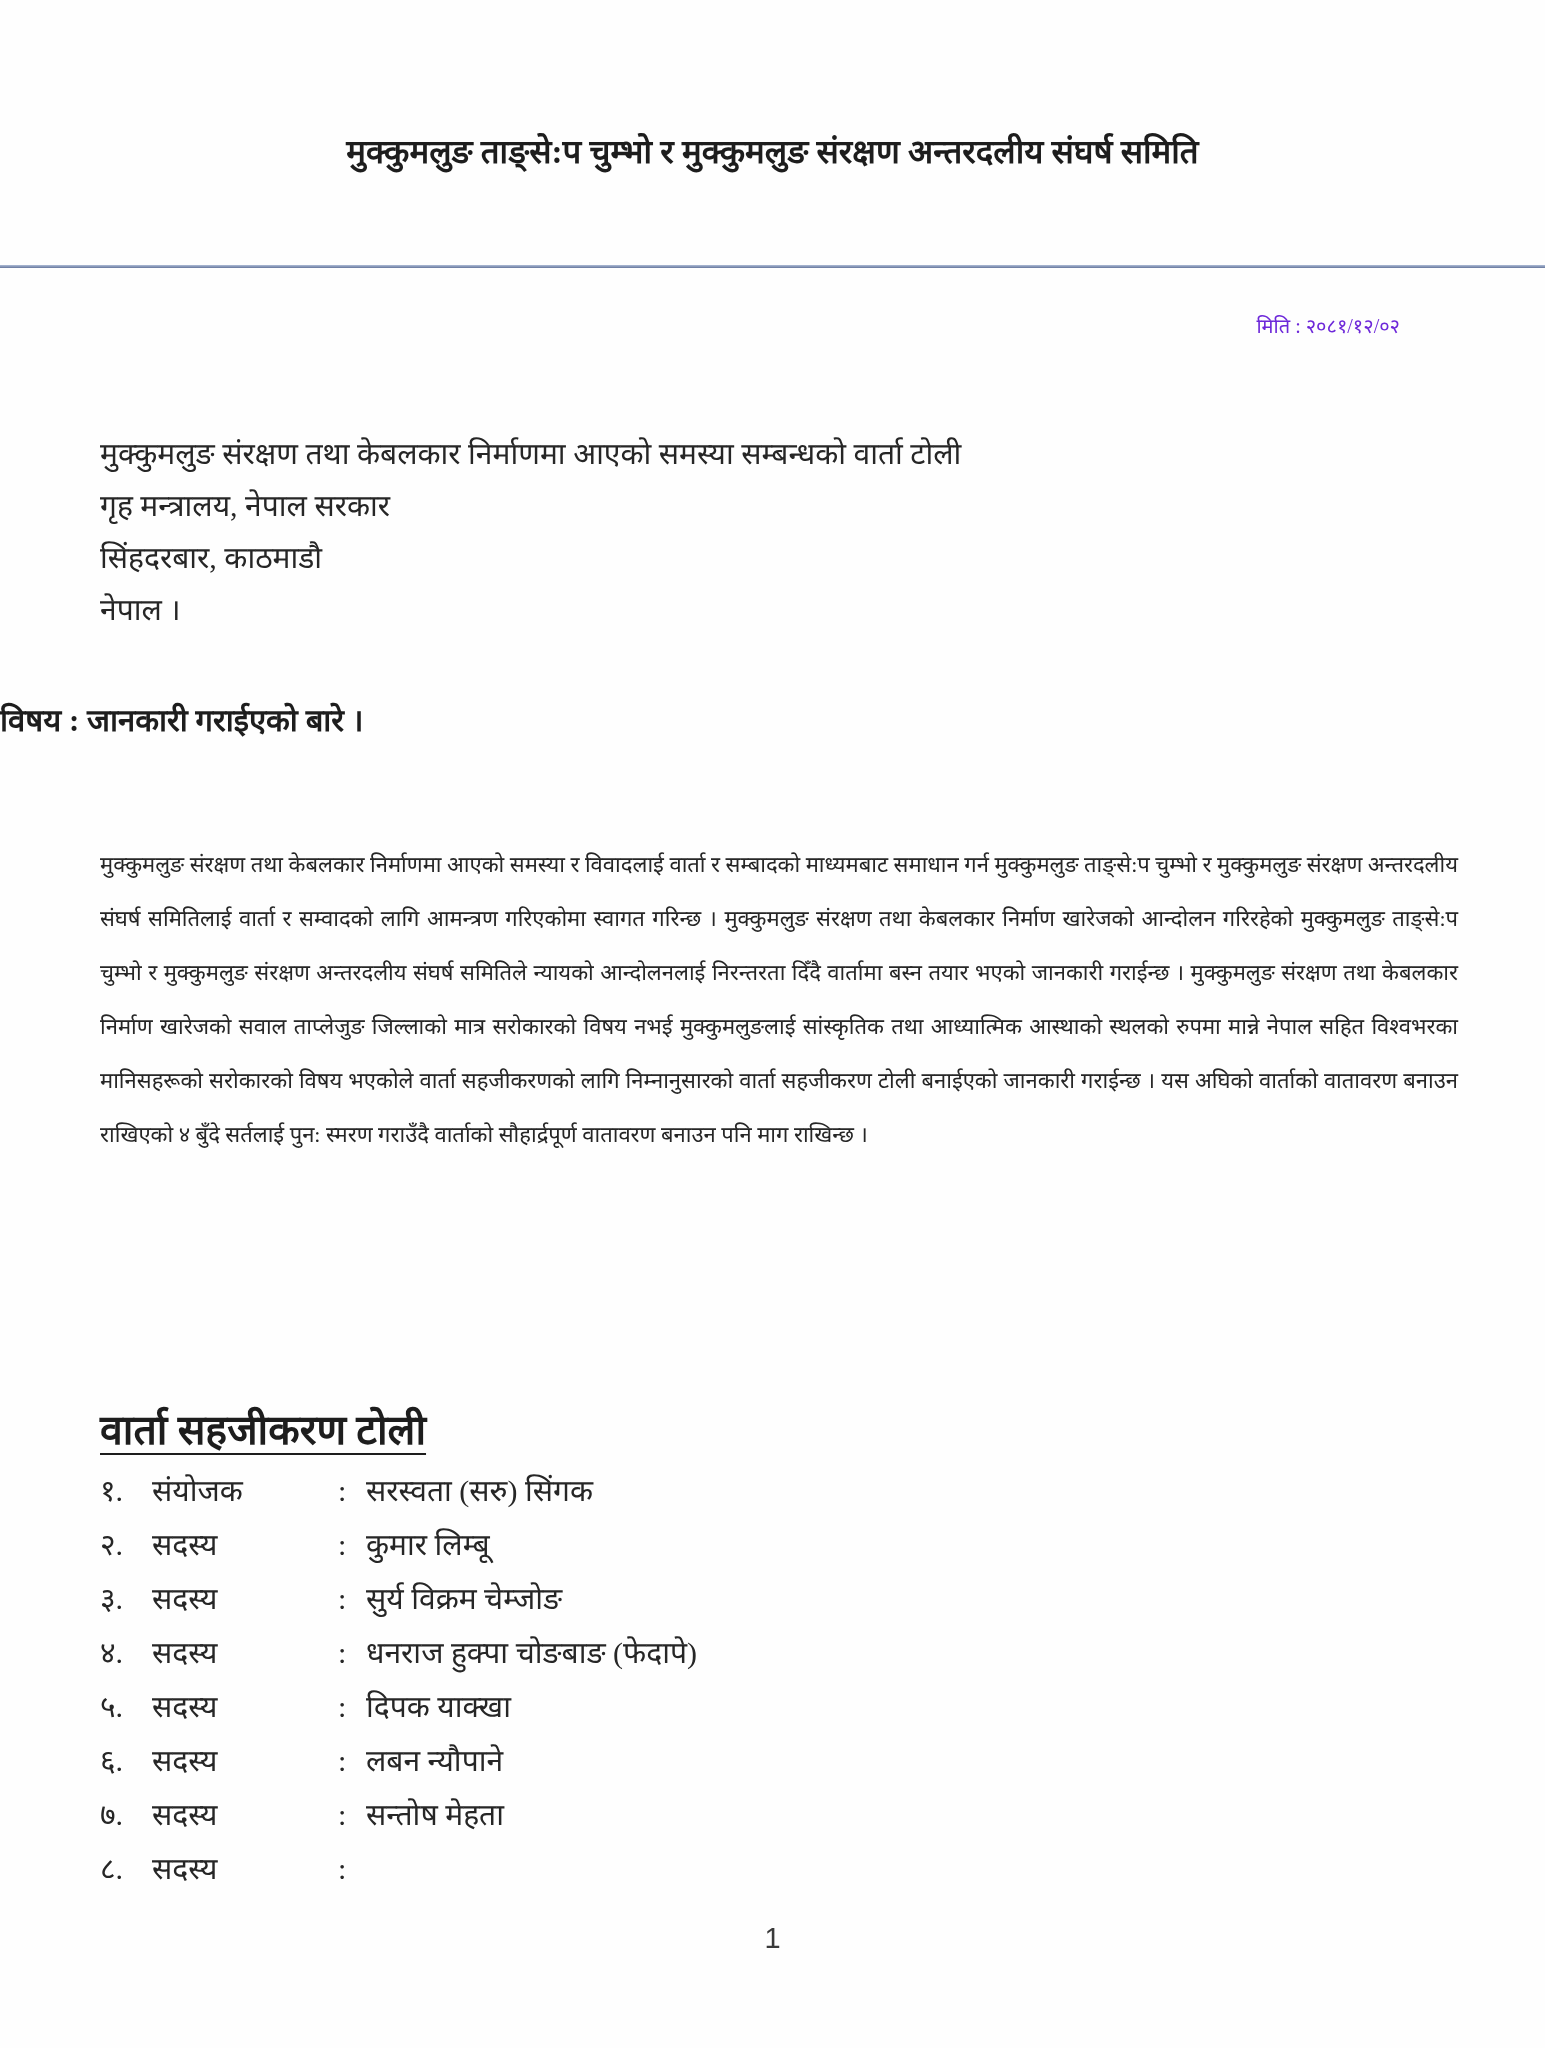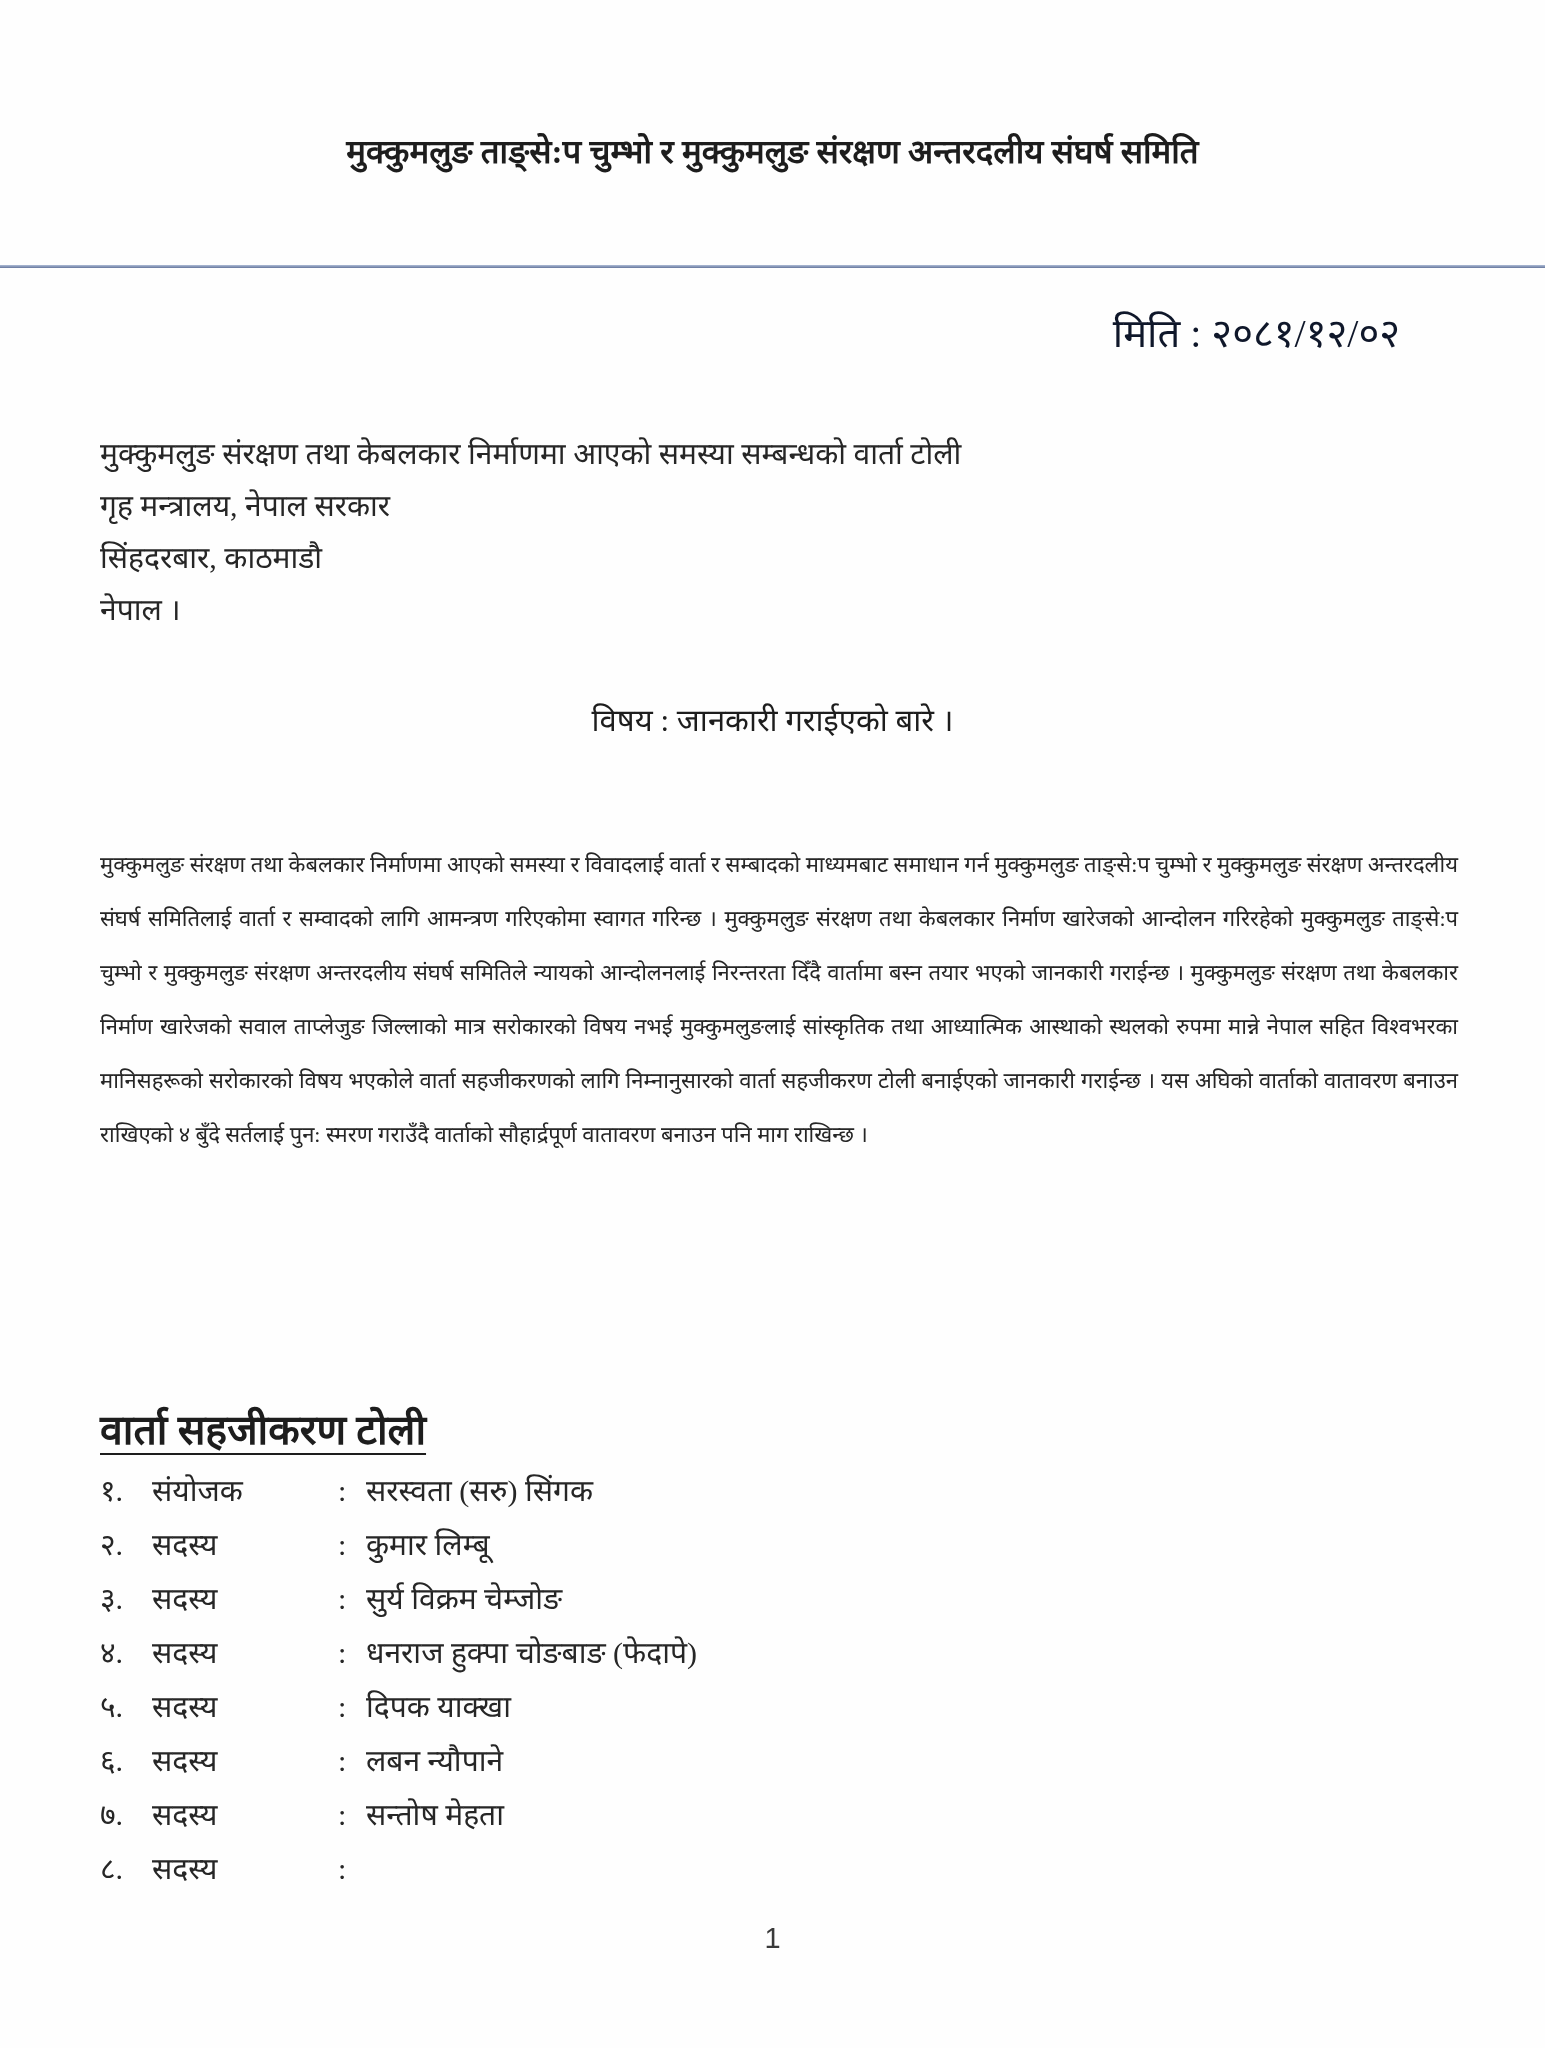--- a/index.html
+++ b/index.html
@@ -17,31 +17,31 @@
     position:absolute; top:128px; left:0; right:0;
     text-align:center;
     font-size:33px; font-weight:700; color:#1d1d1d;
   }
   .rule {
     position:absolute; top:265px; left:0;
     width:100%; height:3px;
     background:linear-gradient(#aebcd6, #66779d);
   }
   .date {
-    position:absolute; top:304px; right:145px;
-    font-size:40px; color:#0f172a;
+    position:absolute; top:312px; right:145px;
+    font-size:20px; color:#6d28d9;
   }
   .recipient {
     position:absolute; top:428px; left:100px; right:90px;
     font-size:30px; line-height:52px; color:#262626;
   }
   .subject {
     position:absolute; top:698px; left:0; right:0;
-    text-align:center;
-    font-size:31px; font-weight:400; color:#1d1d1d;
+    text-align:left;
+    font-size:31px; font-weight:700; color:#1d1d1d;
   }
   .body-text {
     position:absolute; top:838px; left:100px;
     width:1358px;
     font-size:22px; line-height:54px;
     text-align:justify;
     color:#262626;
   }
   .team-heading {
     position:absolute; top:1400px; left:100px;

